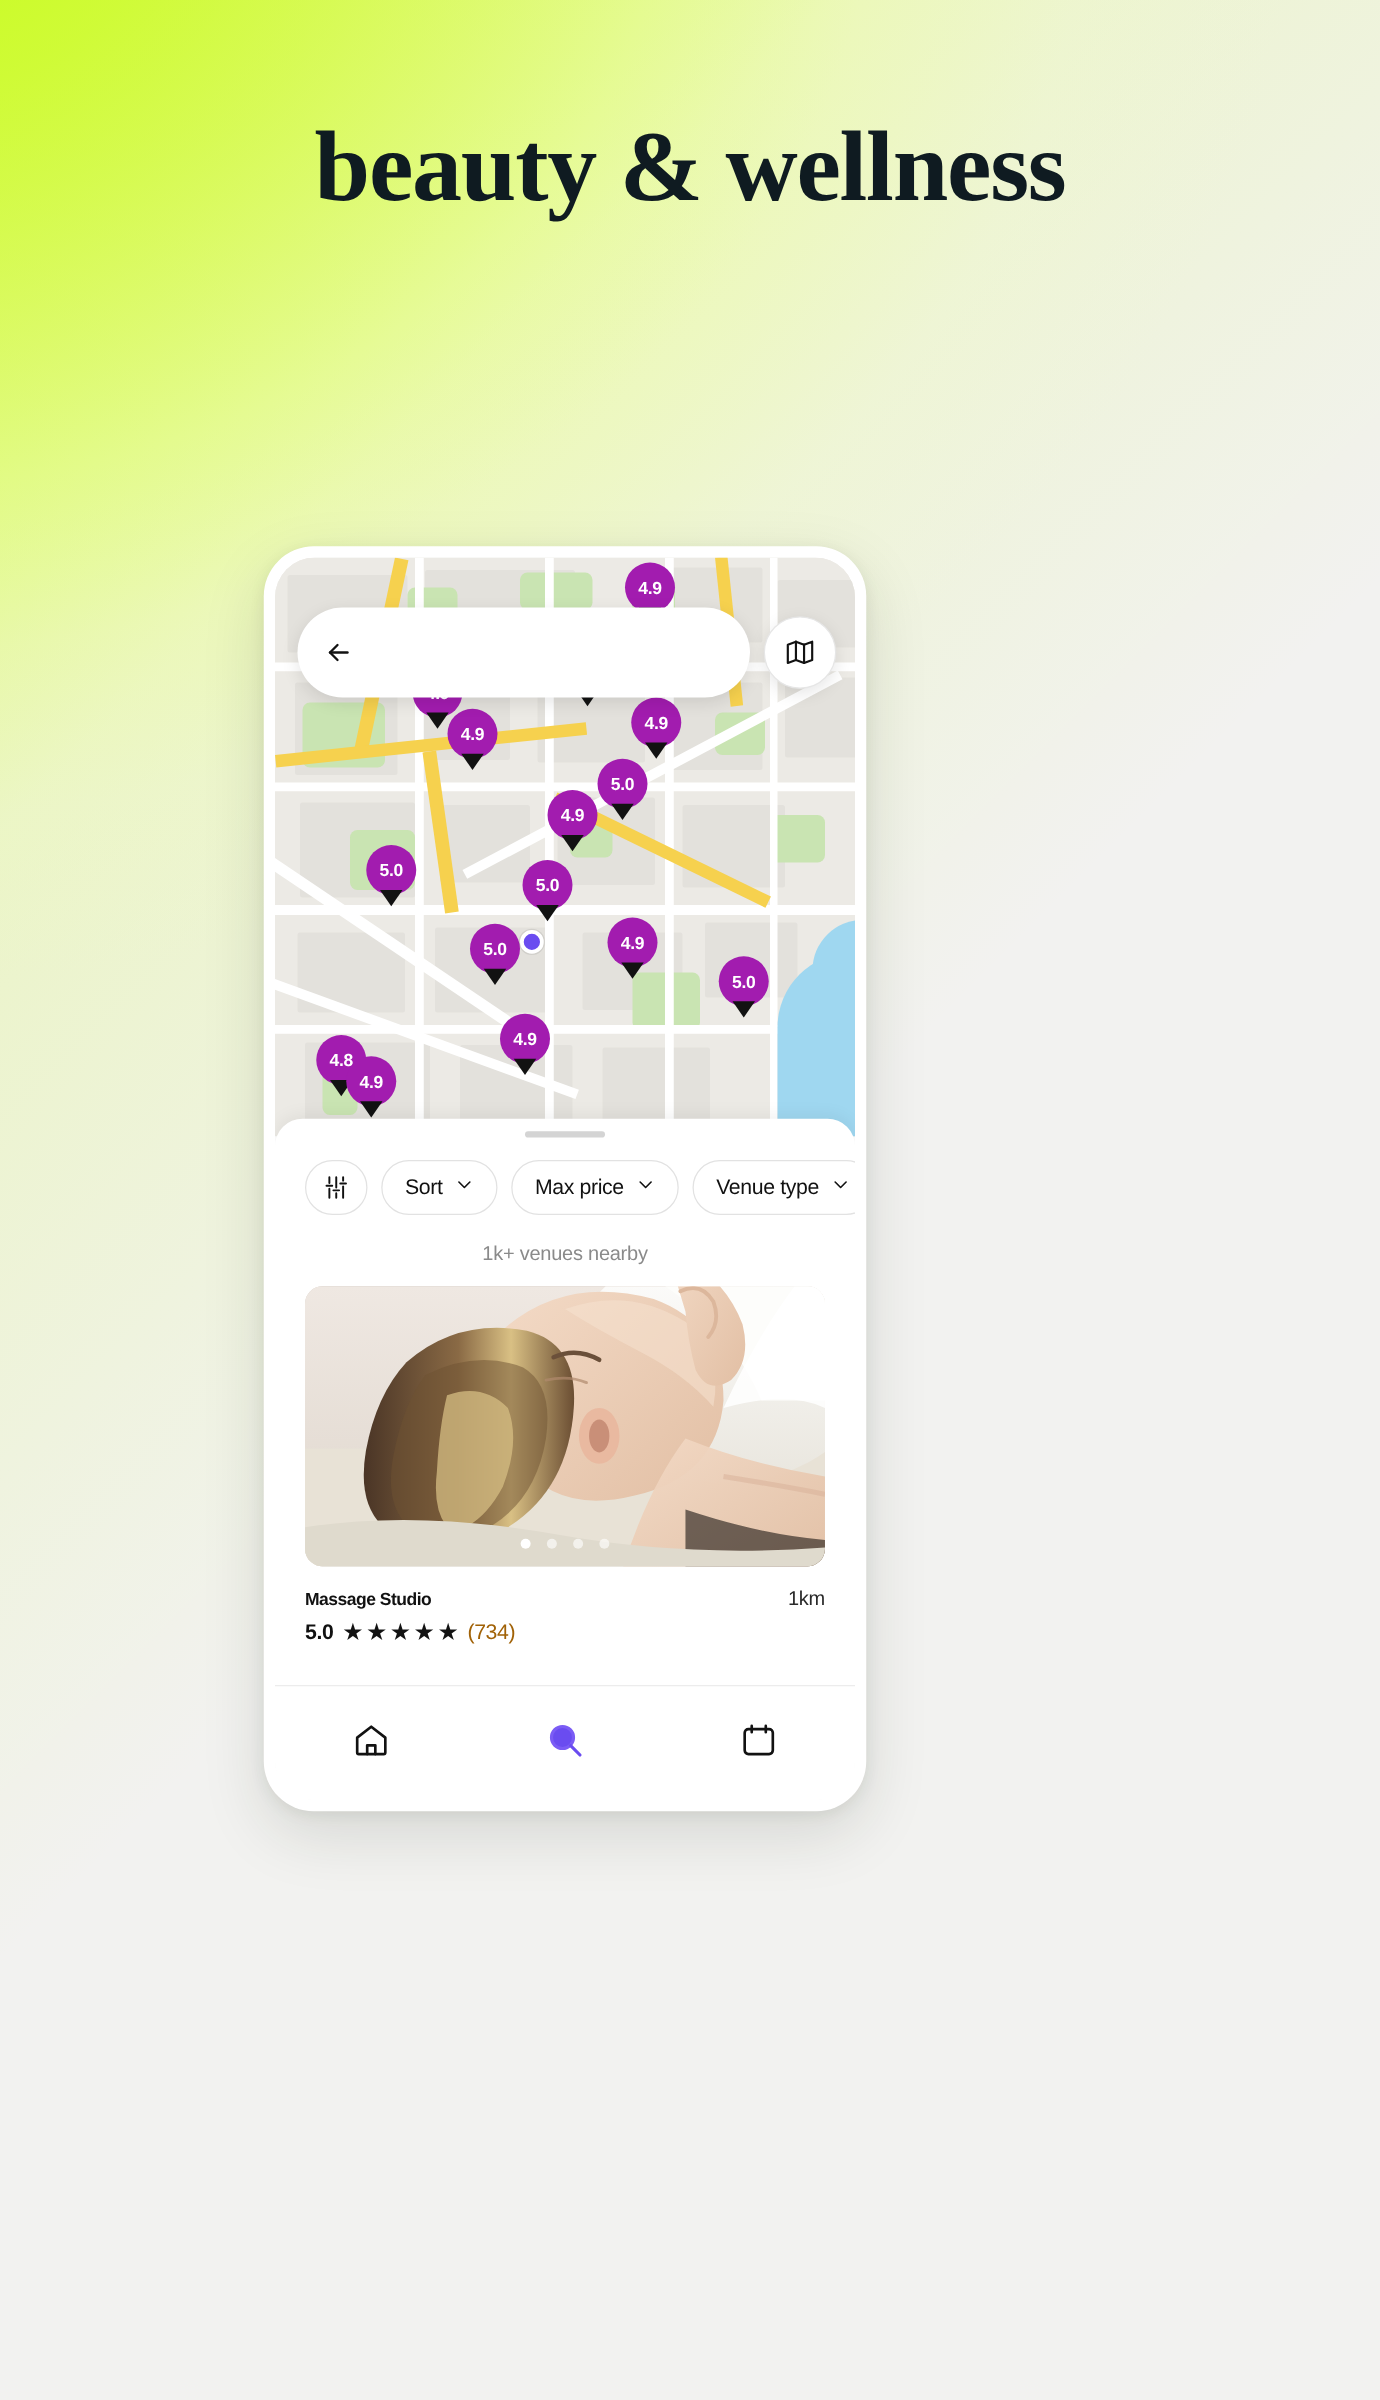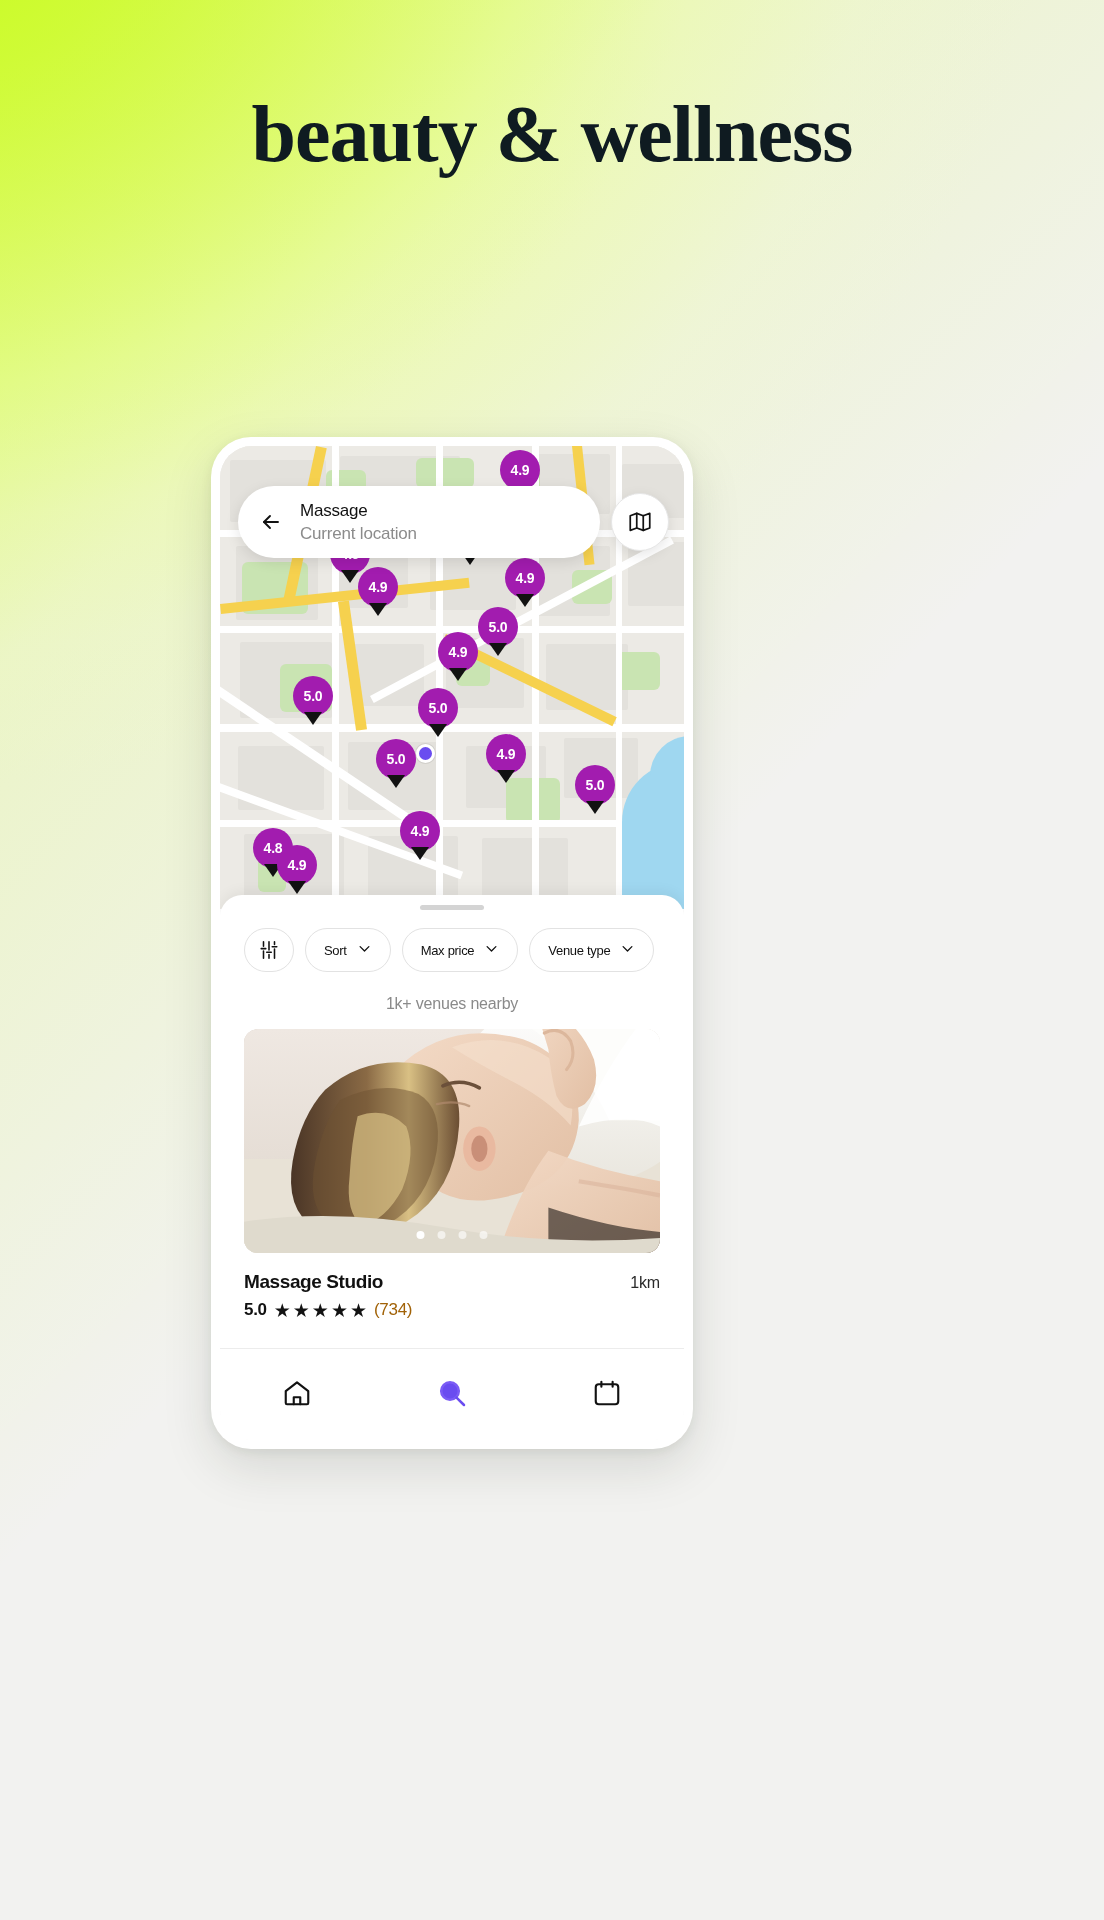--- a/index.html
+++ b/index.html
@@ -169,21 +169,21 @@
     overflow: hidden;
     flex: none;
   }
   .chip {
     height: 44px;
     border: 1px solid #e2e2e2;
     border-radius: 24px;
     display: flex; align-items: center;
     gap: 10px;
     padding: 0 18px;
-    font-size: 13px;
+    font-size: 17px;
     color: #111;
     letter-spacing: -.3px;
     white-space: nowrap;
     background: #fff;
     flex: none;
   }
   .chip.icon-only { width: 50px; padding: 0; justify-content: center; }
   #venue-count {
     text-align: center;
     font-size: 16px;
@@ -208,21 +208,21 @@
     position: absolute;
     left: 50%; bottom: 14px;
     transform: translateX(-50%);
     display: flex; gap: 13px;
     z-index: 3;
   }
   .dot { width: 8px; height: 8px; border-radius: 50%; background: rgba(255,255,255,.62); }
   .dot.active { background: #ffffff; }
 
   #venue-meta { display: flex; justify-content: space-between; align-items: baseline; padding-top: 18px; }
-  #venue-name { font-size: 19px; font-weight: 700; color: #111; letter-spacing: -.4px; }
+  #venue-name { font-size: 14px; font-weight: 700; color: #111; letter-spacing: -.4px; }
   #venue-distance { font-size: 16px; color: #2a2a2a; letter-spacing: -.2px; }
   #rating-row { display: flex; align-items: center; gap: 7px; padding-top: 7px; }
   #rating-score { font-size: 17px; font-weight: 700; color: #111; letter-spacing: -.3px; }
   #stars { display: flex; gap: 2px; color: #121212; font-size: 19px; line-height: 19px; }
   #rating-count { font-size: 17px; color: #a16207; letter-spacing: -.3px; }
 
   
   #bottom-nav {
     margin-top: auto;
     border-top: 1px solid #ececec;
@@ -321,24 +321,20 @@
       <div class="pin" style="left:57px;top:399px;">4.9</div>
 
       <div id="user-dot" style="left:196px;top:298px;"></div>
 
       <div id="searchbar">
         <div id="back-arrow">
           <svg width="24" height="24" viewBox="0 0 24 24" fill="none" stroke="#121212" stroke-width="1.9" stroke-linecap="round" stroke-linejoin="round">
             <path d="M19 12H5"></path>
               <path d="M11 18l-6-6 6-6"></path>
           </svg>
-        </div>
-        <div id="search-texts">
-          <div id="search-query">Massage</div>
-          <div id="search-loc">Current location</div>
         </div>
       </div>
 
       <div id="map-toggle">
         <svg width="26" height="26" viewBox="0 0 24 24" fill="none" stroke="#121212" stroke-width="1.6" stroke-linecap="round" stroke-linejoin="round">
           <path d="M9 4L3 6.2v13.5L9 17.5l6 2.2 6-2.2V4l-6 2.2L9 4z"></path>
           <path d="M9 4v13.5"></path>
             <path d="M15 6.2v13.5"></path>
         </svg>
       </div>

